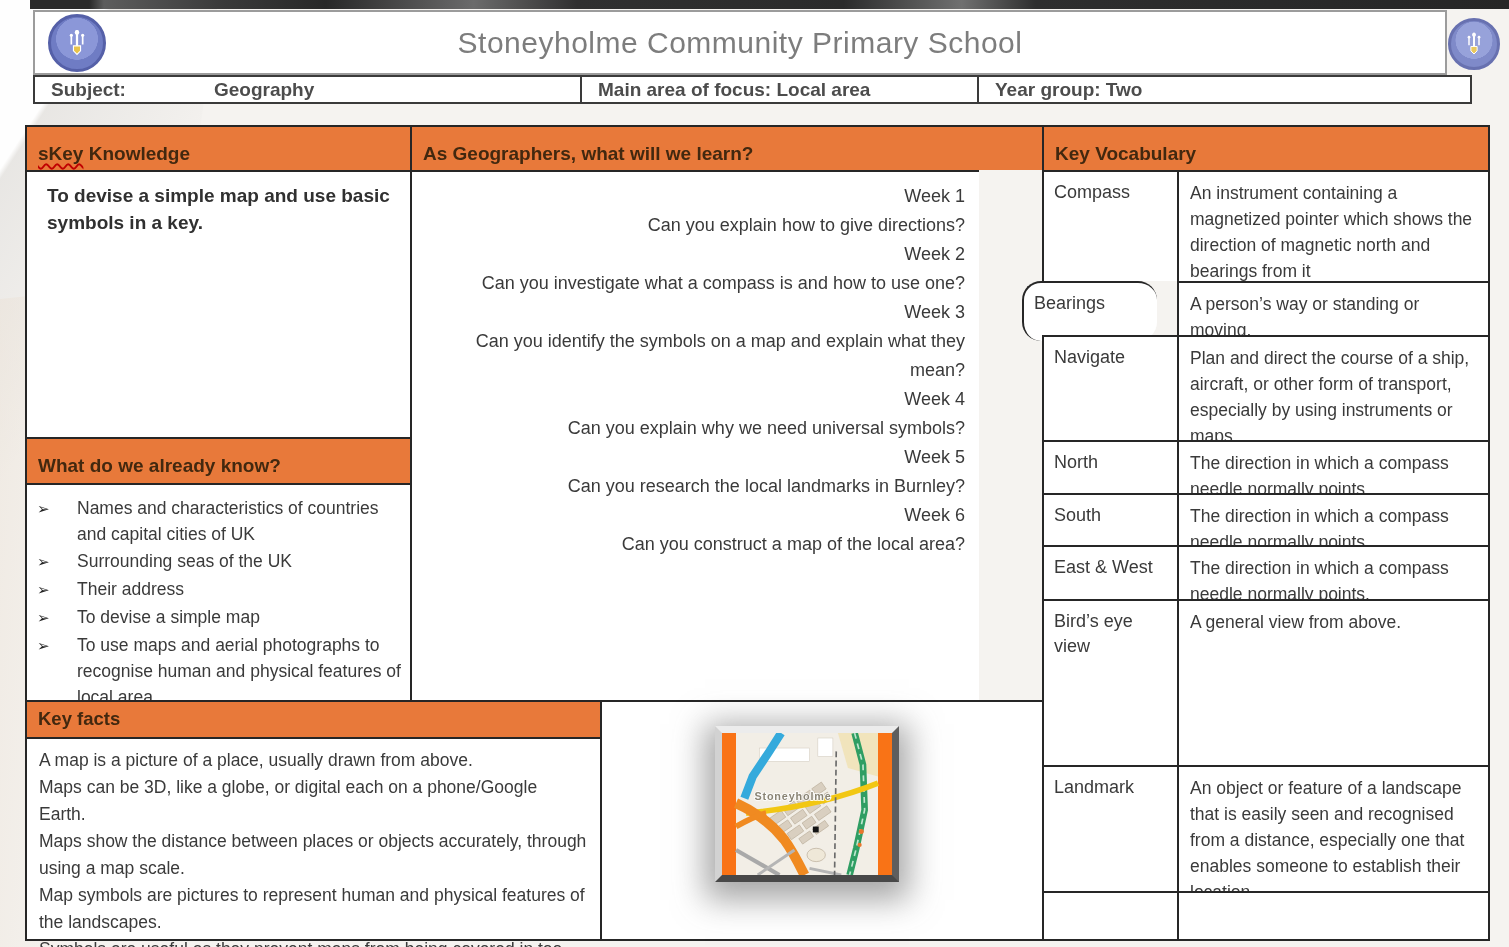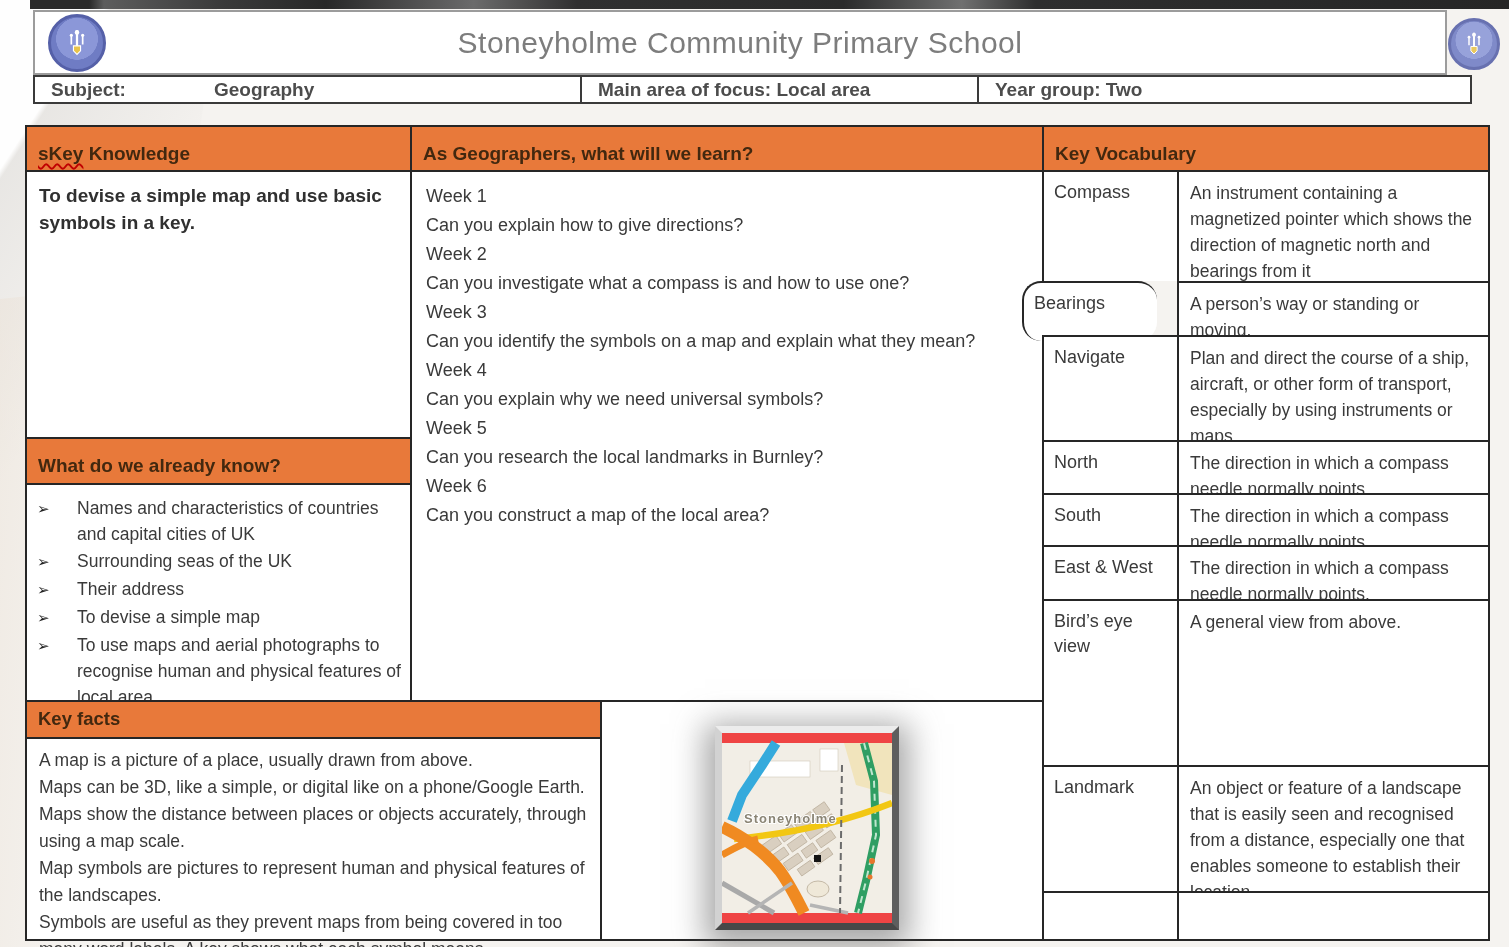--- a/index.html
+++ b/index.html
@@ -48,36 +48,36 @@
   .subject-gap{display:inline-block;width:88px;}
   
   .cell{position:absolute;box-sizing:border-box;background:#fff;}
   .bl{border-left:2px solid var(--border);}
   .bt{border-top:2px solid var(--border);}
   .br{border-right:2px solid var(--border);}
   .bb{border-bottom:2px solid var(--border);}
   .orange-head{background:var(--orange);color:var(--head-text);
     font-weight:700;font-size:19px;padding:16px 11px;}
   .squiggle{text-decoration:underline wavy #C00000 1.5px;text-underline-offset:3px;text-decoration-skip-ink:none;}
-  .knowledge-body{font-weight:700;font-size:19px;line-height:27px;padding:10px 12px;color:#303030;}
+  .knowledge-body{font-weight:700;font-size:19px;line-height:27px;padding:10px 20px;color:#303030;}
   .bullet-list{padding:10px 6px 0 10px;font-size:17.5px;line-height:26px;}
   .bullet-item{display:flex;margin-bottom:1px;}
   .bullet-item .arrow{width:40px;flex:0 0 40px;font-size:15px;padding-top:1px;color:#222;}
   .bullet-item .btext{flex:1;}
   .facts-body{padding:8px 12px;font-size:17.5px;line-height:27px;}
   .learning-body{padding:10px 14px;font-size:18px;line-height:29px;}
   .vocab-term{padding:8px 10px;font-size:18px;line-height:25px;}
   .vocab-def{padding:8px 11px;font-size:17.5px;line-height:26px;}
   
-  .map-frame{position:absolute;left:715px;top:726px;width:184px;height:204px;
+  .map-frame{position:absolute;left:715px;top:726px;width:184px;height:156px;
     box-sizing:border-box;
     border-top:7px solid #ececec;border-left:7px solid #d2d2d2;
     border-right:7px solid #5e5e5e;border-bottom:7px solid #484848;
     box-shadow:0 8px 30px 10px rgba(95,95,95,.55);
-    background:#ef4444;}
+    background:#f97316;}
   .map-frame svg{display:block;width:100%;height:100%;}
 </style>
 </head>
 <body>
 
 <div id="canvas">
   <div class="bg-deco deco1"></div>
   <div class="bg-deco deco2"></div>
   <div class="top-strip"></div>
 
@@ -149,29 +149,29 @@
         <span class="arrow">➢</span>
         <span class="btext">To use maps and aerial photographs to recognise human and physical features of local area.</span>
       </div>
     </div>
   </div>
 
   <div class="cell orange-head bl bt" style="left:25px;top:700px;width:575px;height:37px;padding:6px 11px;font-size:18.5px;">Key facts</div>
   <div class="cell bl bt bb" style="left:25px;top:737px;width:575px;height:204px;">
     <div class="facts-body">
       <div>A map is a picture of a place, usually drawn from above.</div>
-      <div>Maps can be 3D, like a simple, or digital like on a phone/Google Earth.</div>
+      <div>Maps can be 3D, like a globe, or digital each on a phone/Google Earth.</div>
       <div>Maps show the distance between places or objects accurately, through using a map scale.</div>
       <div>Map symbols are pictures to represent human and physical features of the landscapes.</div>
       <div>Symbols are useful as they prevent maps from being covered in too many word labels. A key shows what each symbol means.</div>
     </div>
   </div>
 
   <div class="cell orange-head bl bt" style="left:410px;top:125px;width:632px;height:45px;">As Geographers, what will we learn?</div>
-  <div class="cell bl bt" style="left:410px;top:170px;width:632px;height:530px;">
+  <div class="cell bl bt" style="left:410px;top:170px;width:569px;height:530px;text-align:right;">
     <div class="learning-body">
       <div>Week 1</div>
       <div>Can you explain how to give directions?</div>
       <div>Week 2</div>
       <div>Can you investigate what a compass is and how to use one?</div>
       <div>Week 3</div>
       <div>Can you identify the symbols on a map and explain what they mean?</div>
       <div>Week 4</div>
       <div>Can you explain why we need universal symbols?</div>
       <div>Week 5</div>

